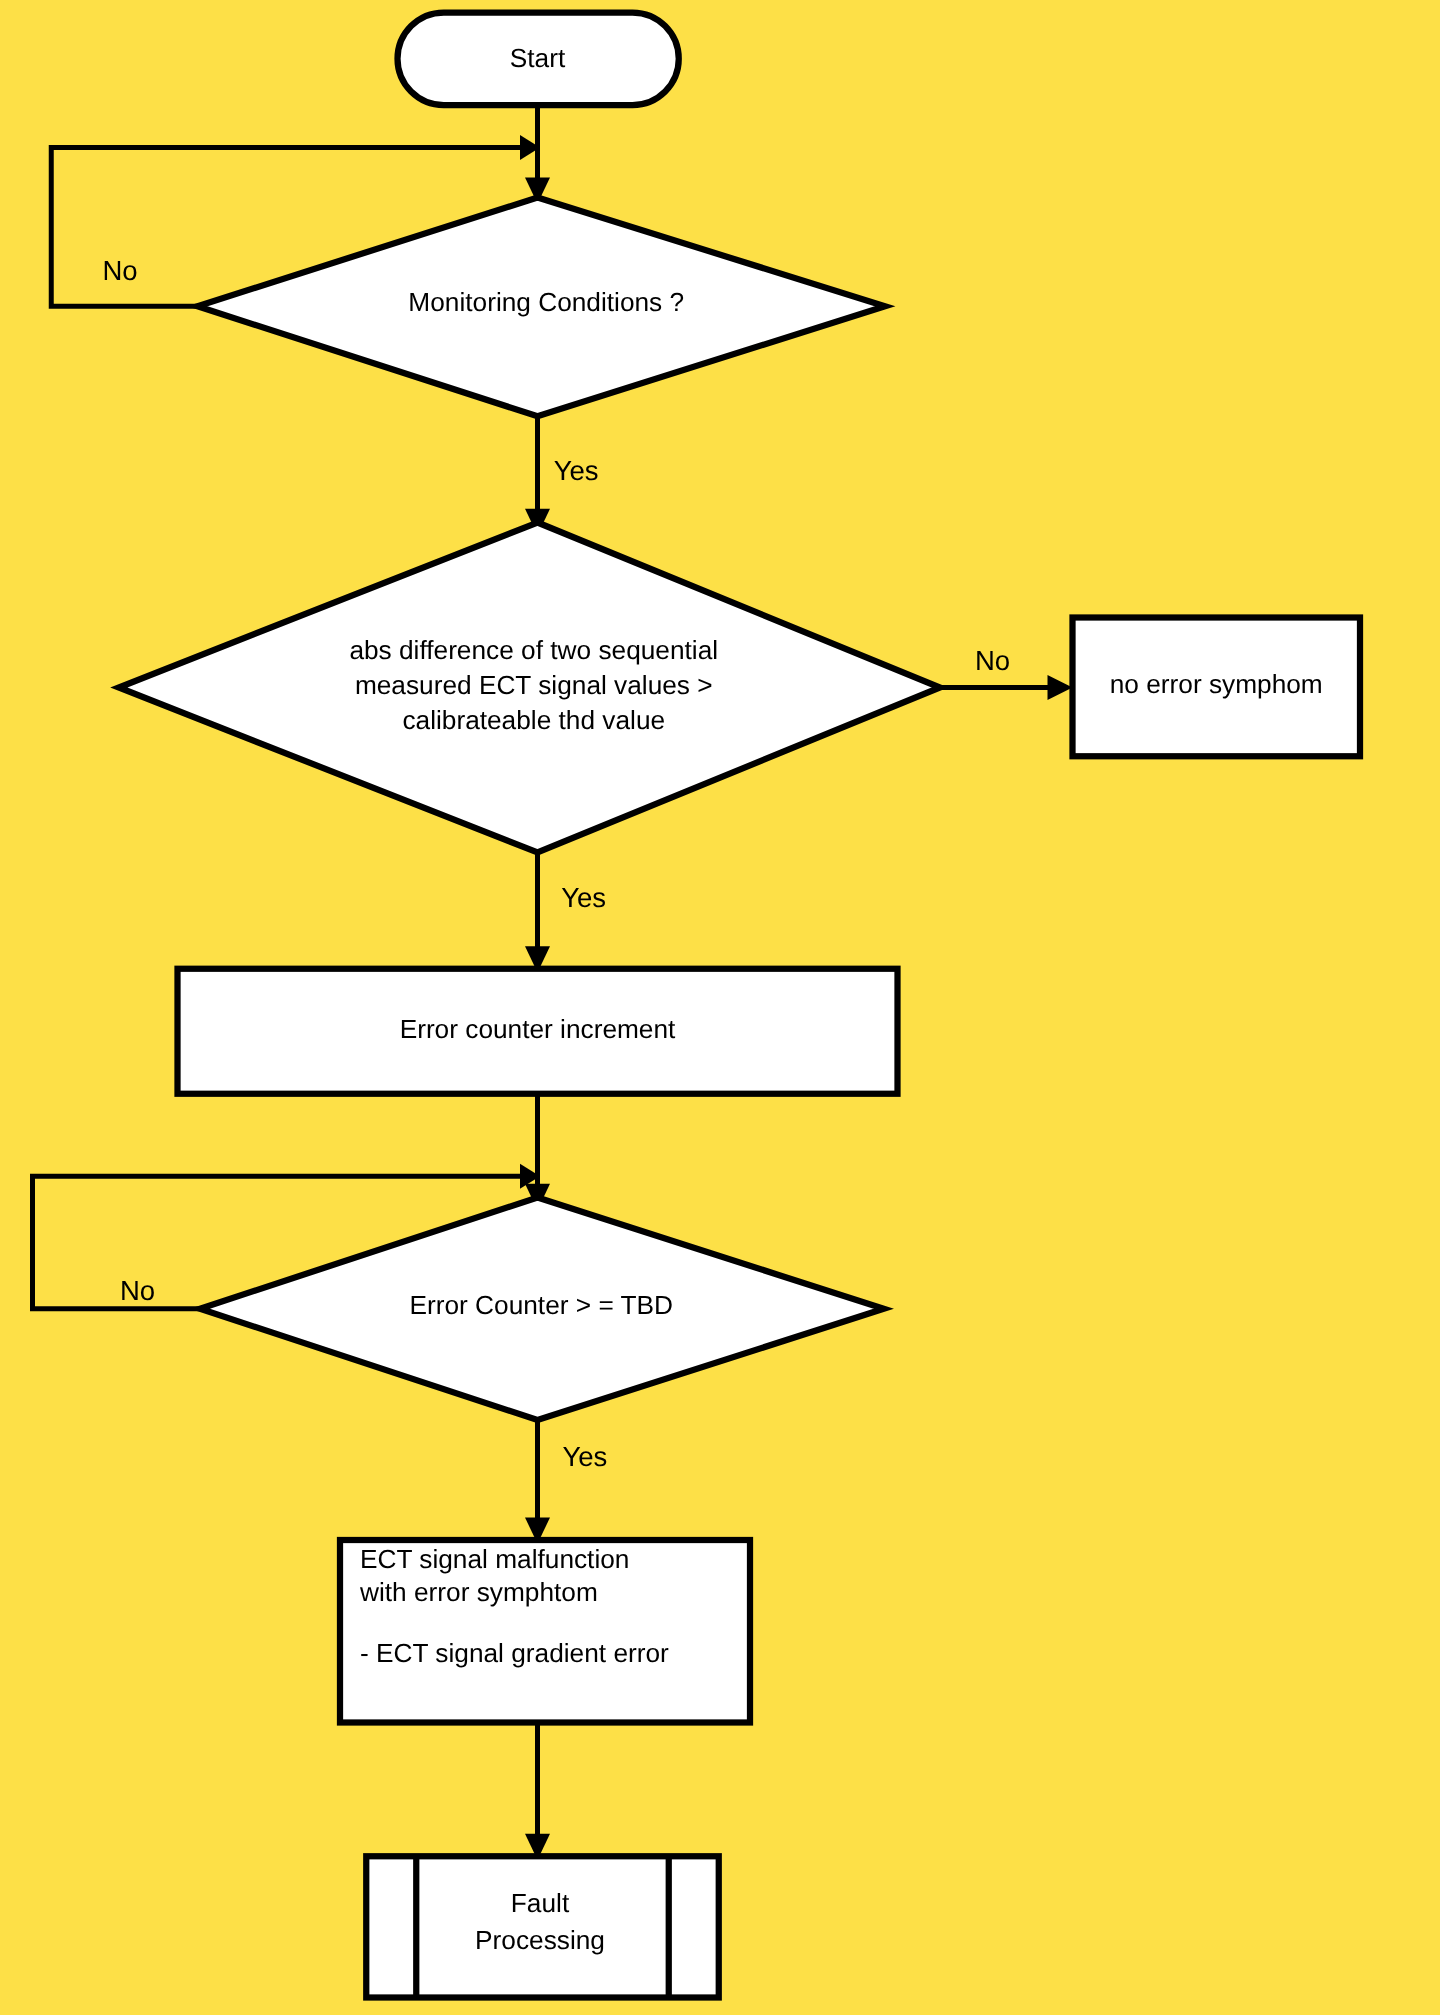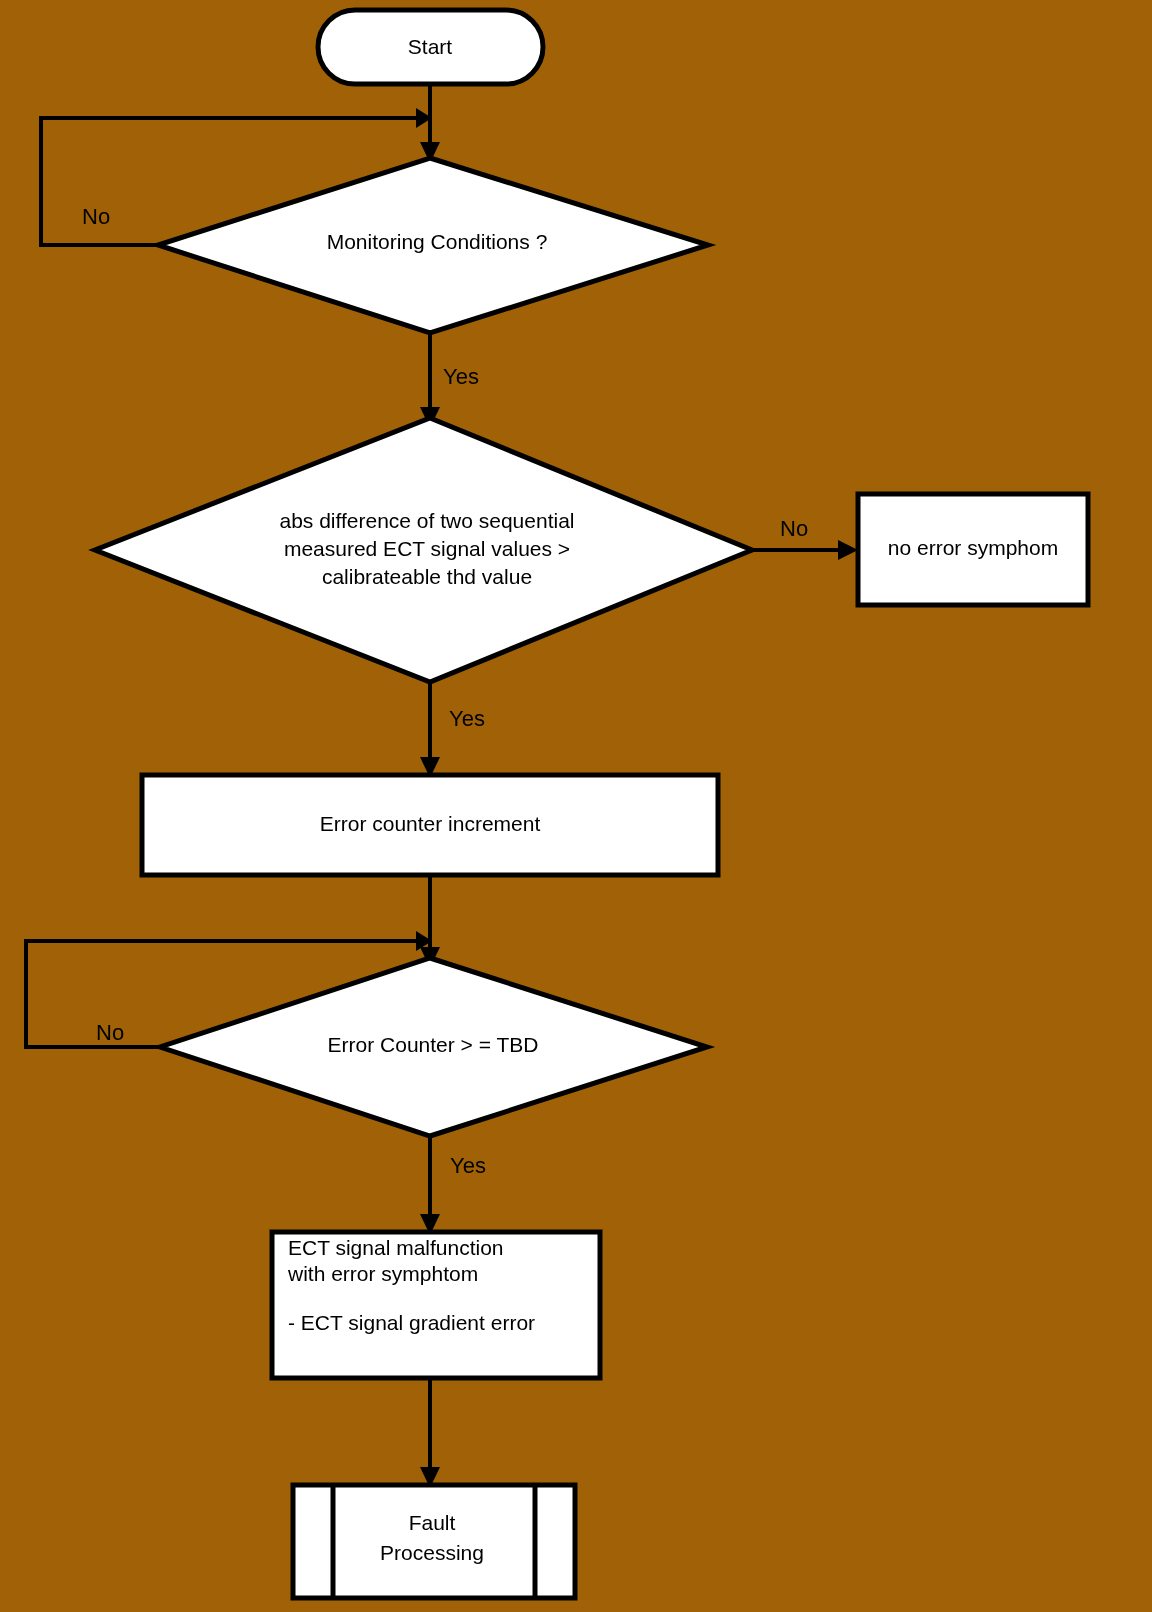--- a/index.html
+++ b/index.html
@@ -10,21 +10,21 @@
   body {
     width: 1152px;
     height: 1612px;
     overflow: hidden;
     font-family: "Liberation Sans", sans-serif;
   }
   #flowchart-root {
     position: relative;
     width: 1152px;
     height: 1612px;
-    background: #a16207;
+    background: #fde047;
   }
   svg.diagram {
     display: block;
     width: 1152px;
     height: 1612px;
   }
   .shape-line {
     fill: none;
     stroke: #000000;
     stroke-width: 5;

